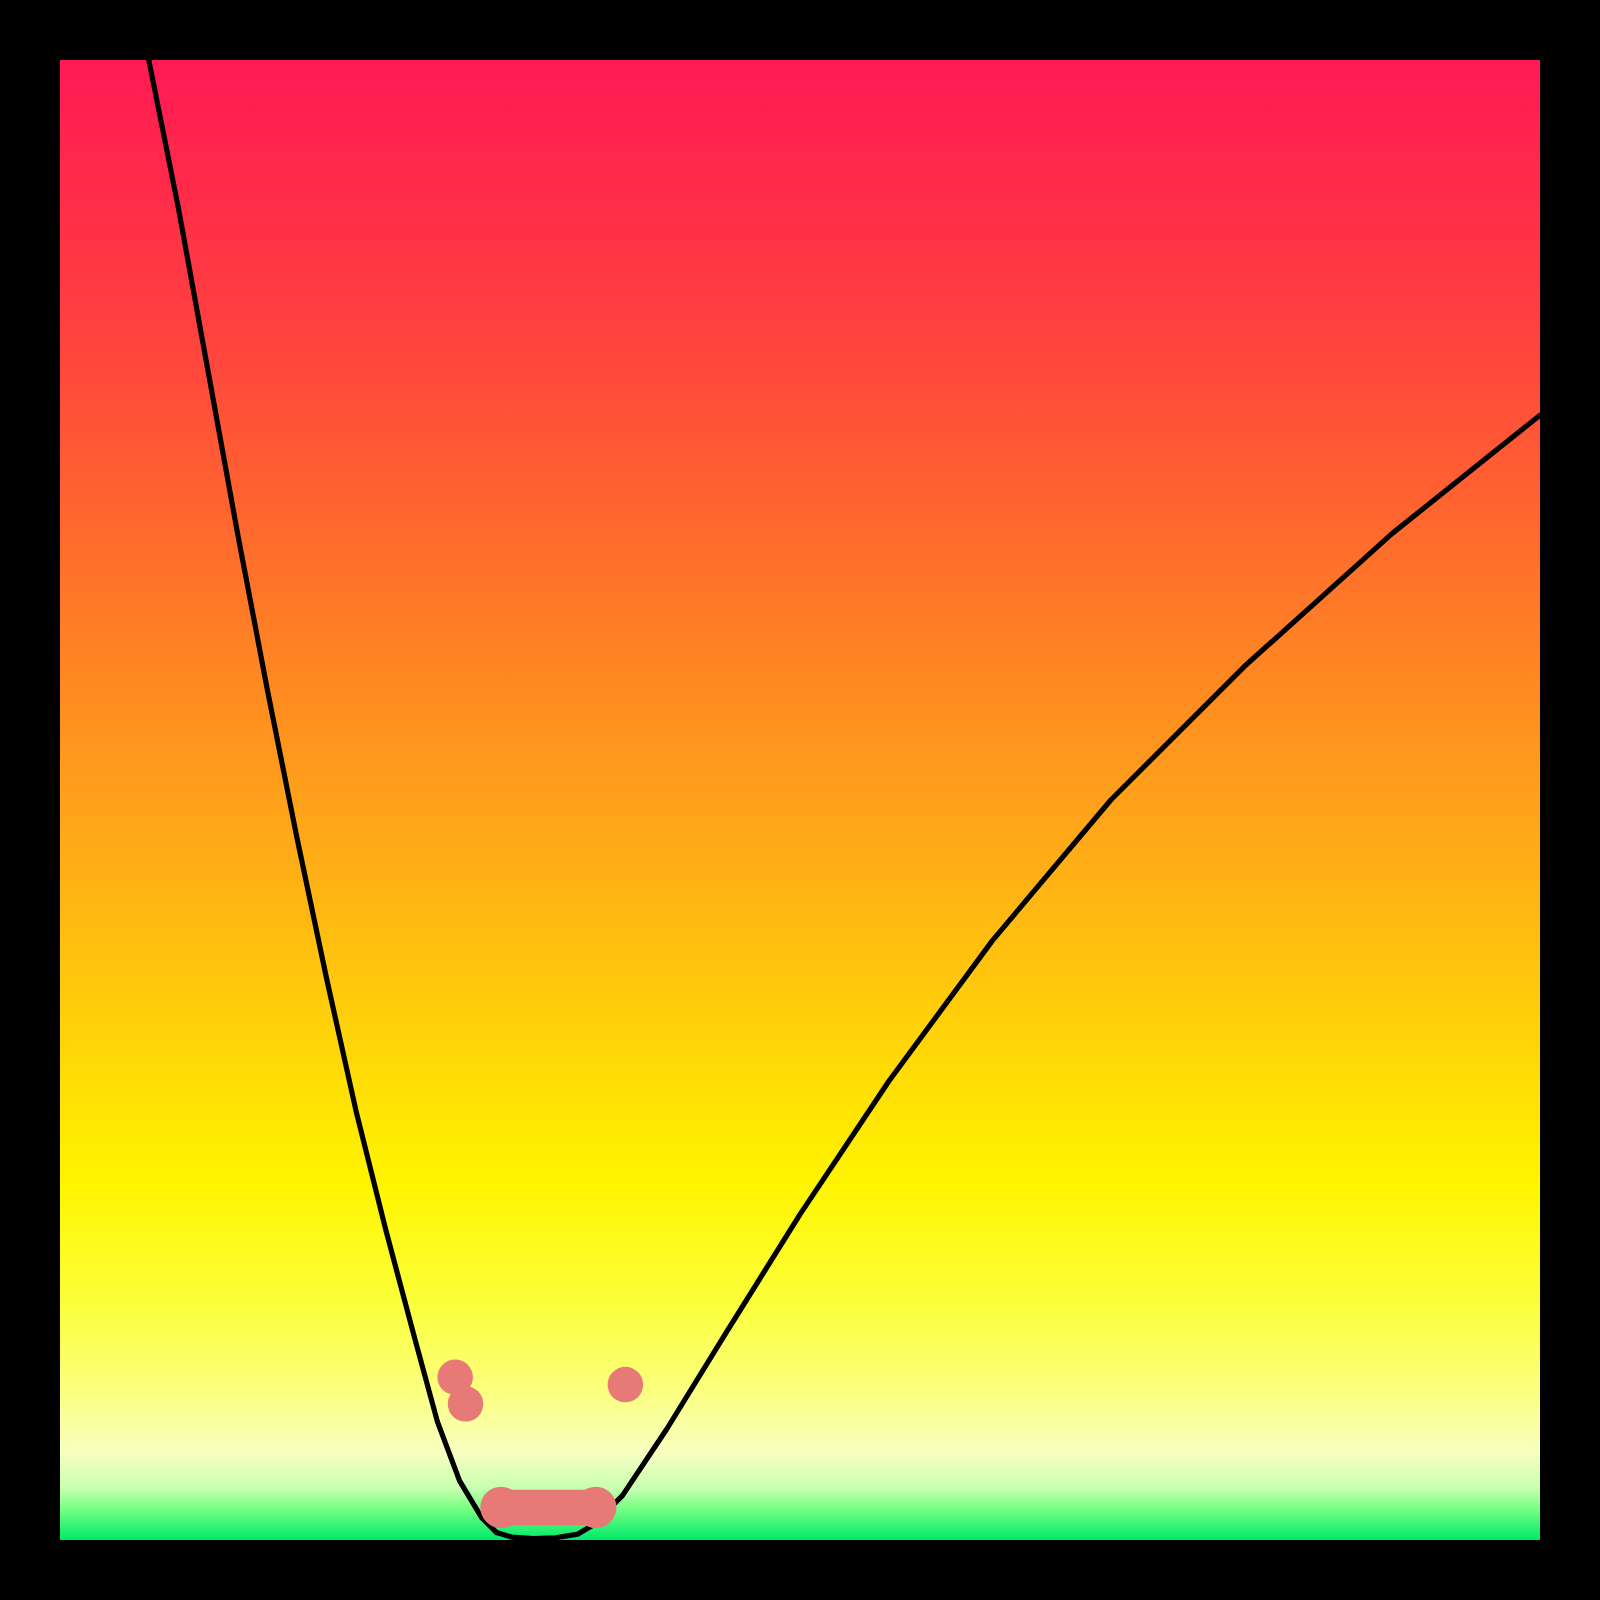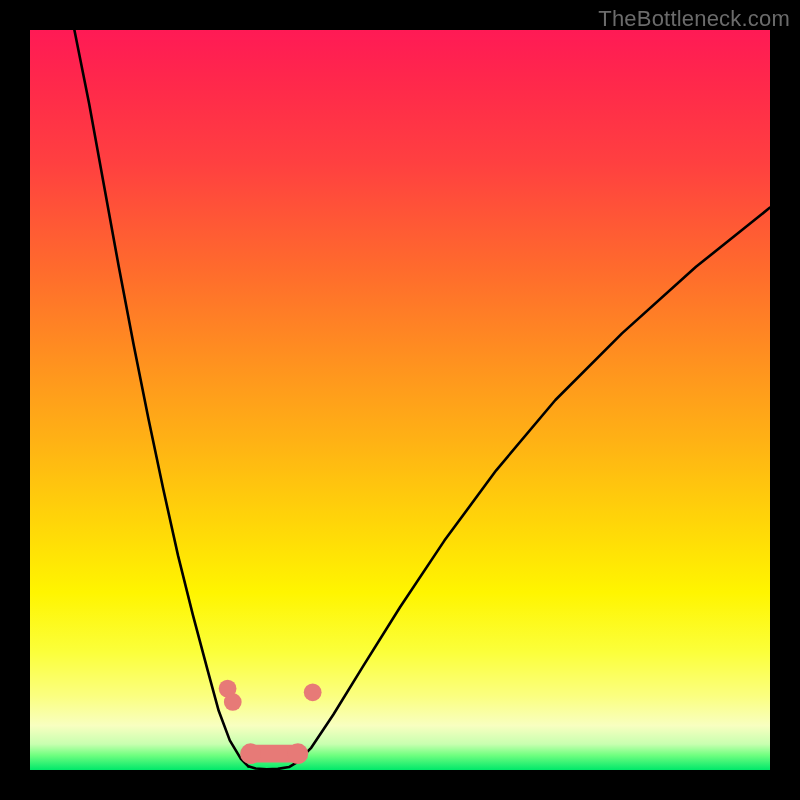--- a/index.html
+++ b/index.html
@@ -57,21 +57,20 @@
     width: 740px;
     height: 740px;
     overflow: visible;
   }
 </style>
 </head>
 <body>
 
 <div class="frame">
 
-  <div class="watermark">TheBottleneck.com</div>
 
   <div class="plot">
     <svg class="curve" viewBox="0 0 740 740">
       <g id="curve-layer">
           <path d="M44.40 0.00 L59.20 74.00 L74.00 155.40 L88.80 236.80 L103.60 314.50 L118.40 388.50 L133.20 458.80 L148.00 525.40 L162.80 584.60 L177.60 640.10 L188.70 680.80 L199.80 710.40 L210.90 728.90 L218.30 736.30" fill="none" stroke="#000000" stroke-width="2.6" stroke-linecap="round" stroke-linejoin="round"></path>
           <path d="M218.30 736.30 L225.70 738.52 L236.80 739.26 L247.90 738.89 L259.00 737.04 L266.40 732.60" fill="none" stroke="#000000" stroke-width="2.6" stroke-linecap="round" stroke-linejoin="round"></path>
           <path d="M266.40 732.60 L281.20 717.80 L303.40 684.50 L333.00 636.40 L370.00 577.20 L414.40 510.60 L466.20 440.30 L525.40 370.00 L592.00 303.40 L666.00 236.80 L740.00 177.60" fill="none" stroke="#000000" stroke-width="2.6" stroke-linecap="round" stroke-linejoin="round"></path>
         </g>
       <g id="marker-layer">
           <line x1="220.51999999999998" x2="267.88000000000005" y1="723.72" y2="723.72" stroke="#e77a77" stroke-width="17.76" stroke-linecap="round"></line>

